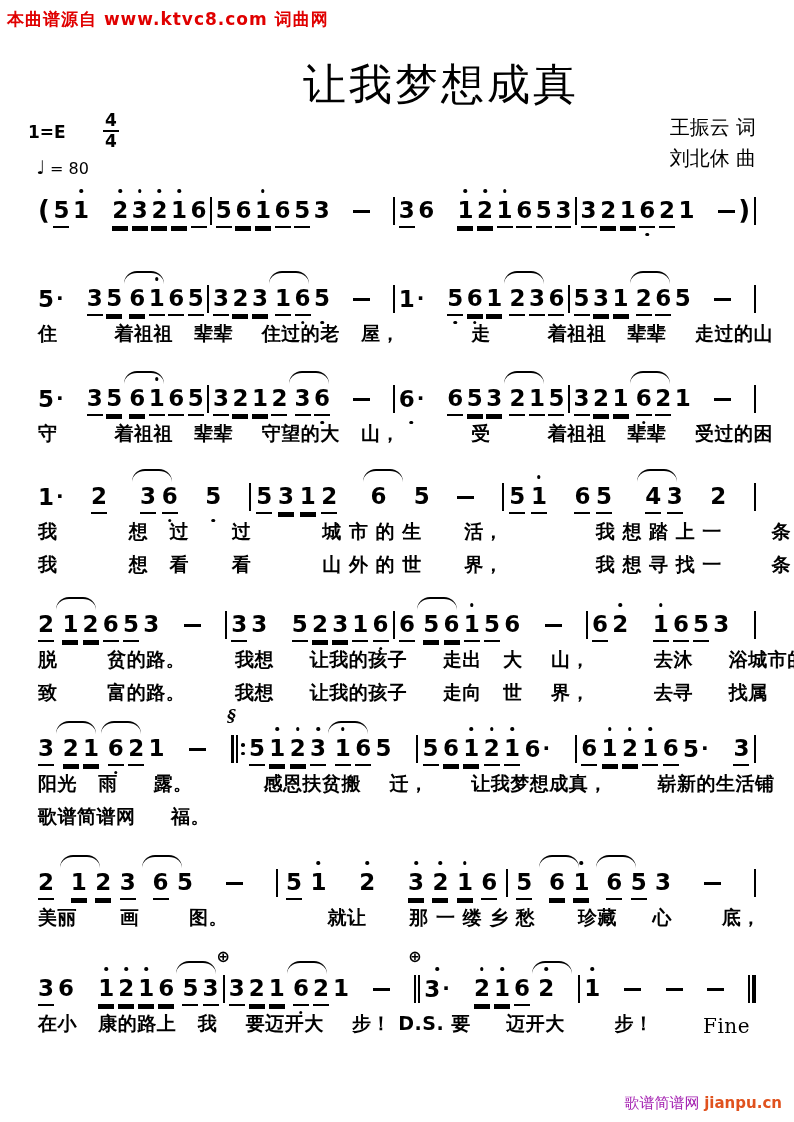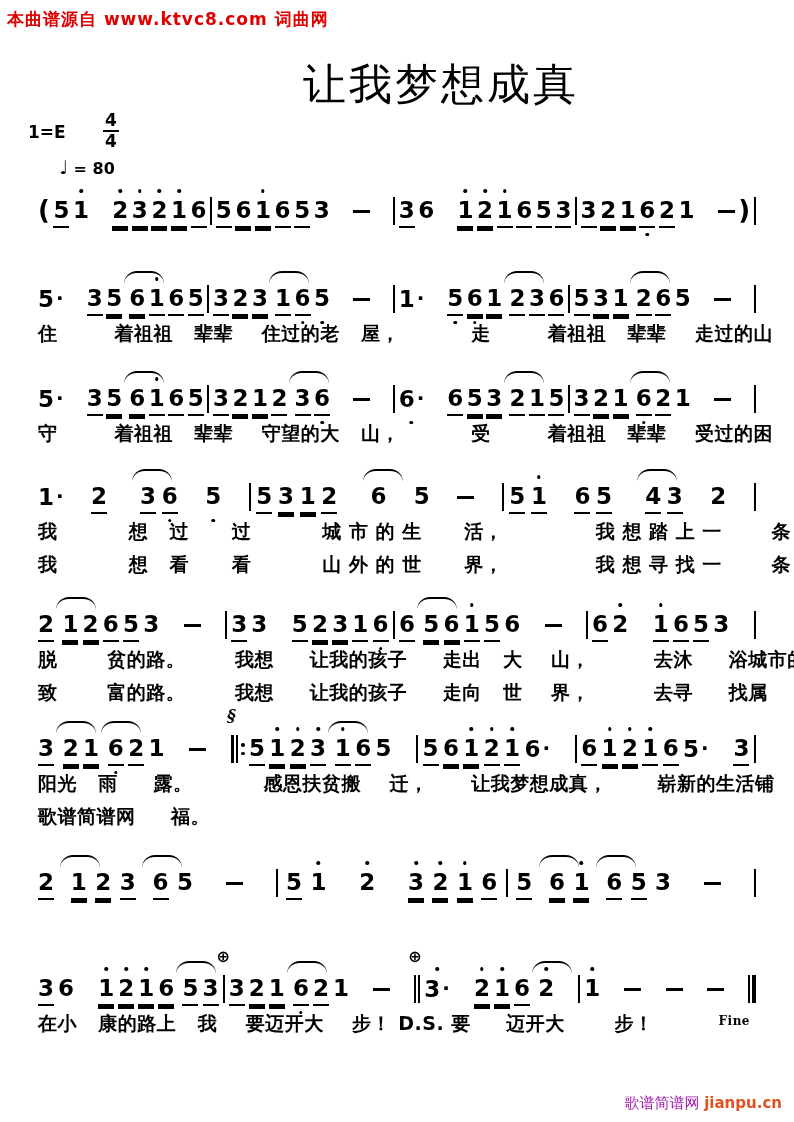--- a/index.html
+++ b/index.html
@@ -10,21 +10,21 @@
              color:#e00000;letter-spacing:1px;white-space:pre;}
   
   .title{position:absolute;left:0;top:56px;width:100%;text-align:center;
          font-size:43px;font-weight:400;letter-spacing:3px;padding-left:44px;}
   
   .keysig{position:absolute;left:28px;top:122px;font-size:17px;font-weight:bold;}
   .timesig{position:absolute;left:103px;top:112px;text-align:center;font-weight:bold;
            font-size:17px;line-height:1.0;}
   .timesig .num{display:block;border-bottom:2px solid #000;padding:0 2px 1px 2px;}
   .timesig .den{display:block;padding-top:1px;}
-  .tempo{position:absolute;left:59px;top:156px;font-size:16px;font-weight:bold;}
+  .tempo{position:absolute;left:36px;top:156px;font-size:16px;font-weight:normal;}
   .tempo .tn{font-size:19px;}
   
   .credits{position:absolute;right:38px;top:112px;text-align:right;
            font-size:20px;line-height:1.55;}
   
   #score{position:absolute;left:0;top:0;width:100%;height:100%;}
   .system{position:absolute;left:0;width:100%;padding:0 38px;box-sizing:border-box;}
   .notes-row{display:flex;justify-content:space-between;align-items:center;
              width:100%;padding-top:26px;overflow:visible;}
   .nt{position:relative;display:inline-block;height:30px;line-height:29px;
@@ -51,21 +51,21 @@
   .finbar .b2{width:2px;height:28px;background:#000;margin-right:2px;}
   .finbar .b1{width:4px;height:28px;background:#000;}
   .dblbar .b2{width:2px;height:28px;background:#000;margin-right:2px;}
   .dblbar .b3{width:2px;height:28px;background:#000;}
   .mark{position:absolute;left:-4px;top:-30px;font-size:17px;font-weight:bold;
         font-style:italic;font-family:"DejaVu Serif",serif;}
   .mark.coda{font-style:normal;font-size:16px;left:-6px;top:-28px;
              font-family:"DejaVu Sans",sans-serif;}
   .lyric-row{position:relative;font-size:19px;font-weight:bold;white-space:pre;
              margin-top:7px;letter-spacing:0.5px;line-height:1.35;}
-  .fine{position:absolute;right:6px;top:2px;font-size:12px;font-weight:bold;
+  .fine{position:absolute;right:6px;top:2px;font-size:20px;font-weight:normal;
         font-family:"DejaVu Serif",serif;text-align:right;}
   
   .footer{position:absolute;left:56px;top:1074px;font-size:15px;font-weight:bold;
           line-height:1.55;white-space:pre;}
   .site{position:absolute;right:12px;top:1094px;font-size:15px;}
   .site .gray{color:#a21caf;}
   .site .orange{color:#e0521e;font-weight:bold;}
 </style>
 </head>
 <body>
@@ -79,20 +79,24 @@
   <div class="keysig">1=E</div>
   <div class="timesig">
     <span class="num">4</span>
     <span class="den">4</span>
   </div>
   <div class="tempo">
     <span class="tn">♩</span>
     <span>= 80</span>
   </div>
 
+  <div class="credits">
+    <div>王振云  词</div>
+    <div>刘北休  曲</div>
+  </div>
 
   <div id="score">
       <div class="system" style="top: 170px;">
         <div class="notes-row">
           <span class="paren">(</span>
           <span class="nt u1">5</span>
           <span class="nt"><i class="da"></i>1</span>
           <span class="gap"></span>
           <span class="nt u2"><i class="da"></i>2</span>
           <span class="nt u2"><i class="da"></i>3</span>
@@ -438,20 +442,21 @@
             <i class="arc"></i>
           </span>
           <span class="nt u1">6</span>
           <span class="nt u1">5</span>
           <span class="nt">3</span>
           <span class="gap"></span>
           <span class="dash"></span>
           <span class="gap"></span>
           <span class="bar"></span>
         </div>
+        <div class="lyric-row">美丽      画       图。              就让      那 一 缕 乡 愁      珍藏     心       底，</div>
       </div>
       <div class="system" style="top: 948px;">
         <div class="notes-row">
           <span class="nt u1">3</span>
           <span class="nt">6</span>
           <span class="gap"></span>
           <span class="nt u2"><i class="da"></i>1</span>
           <span class="nt u2"><i class="da"></i>2</span>
           <span class="nt u2"><i class="da"></i>1</span>
           <span class="nt u2">6</span>

